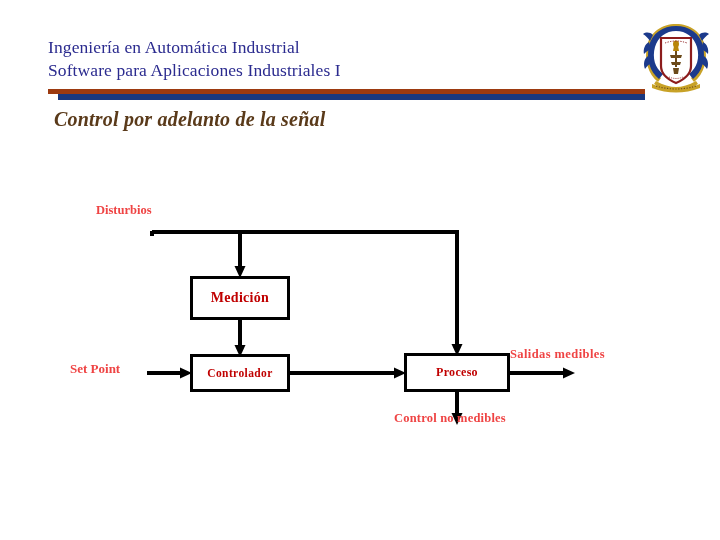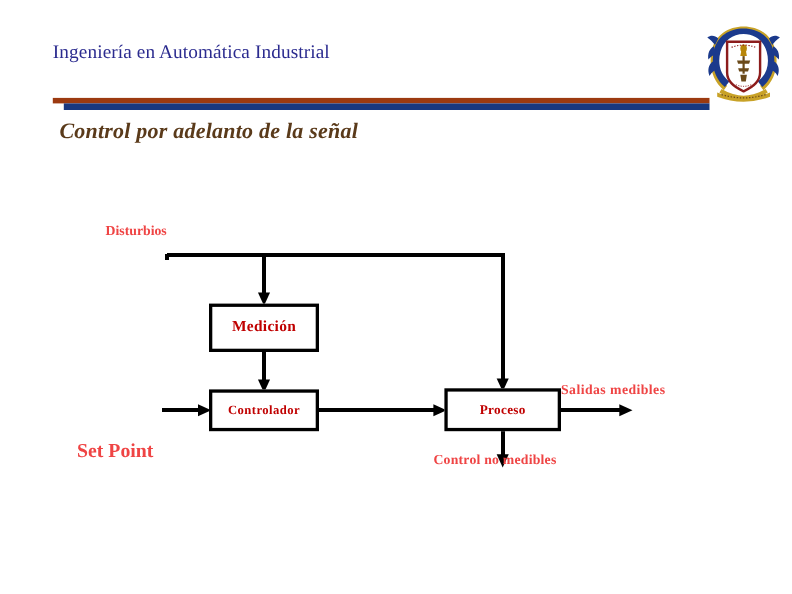--- a/index.html
+++ b/index.html
@@ -109,22 +109,21 @@
     white-space: nowrap;
   }
   #label-disturbios {
     left: 96px;
     top: 203px;
     font-size: 12.5px;
   }
   #label-setpoint {
     left: 70px;
     top: 361px;
-    font-size: 18px;
-    margin-top: 38px;
+    font-size: 13px;
   }
   #label-salidas-medibles {
     left: 510px;
     top: 347px;
     font-size: 12.5px;
     letter-spacing: 0.4px;
   }
   #label-salidas-no-medibles {
     left: 394px;
     top: 411px;
@@ -180,20 +179,21 @@
     letter-spacing: 0.3px;
   }
 </style>
 </head>
 <body>
 
 <div id="slide-header">
 
   <div id="header-title-block">
     <div class="header-line">Ingeniería en Automática Industrial</div>
+    <div class="header-line">Software para Aplicaciones Industriales I</div>
   </div>
 
   <div id="header-rule">
     <div id="header-rule-rust"></div>
     <div id="header-rule-blue"></div>
   </div>
 
   <div id="crest">
     <svg viewBox="0 0 72 72" width="72" height="72" aria-hidden="true">
 

